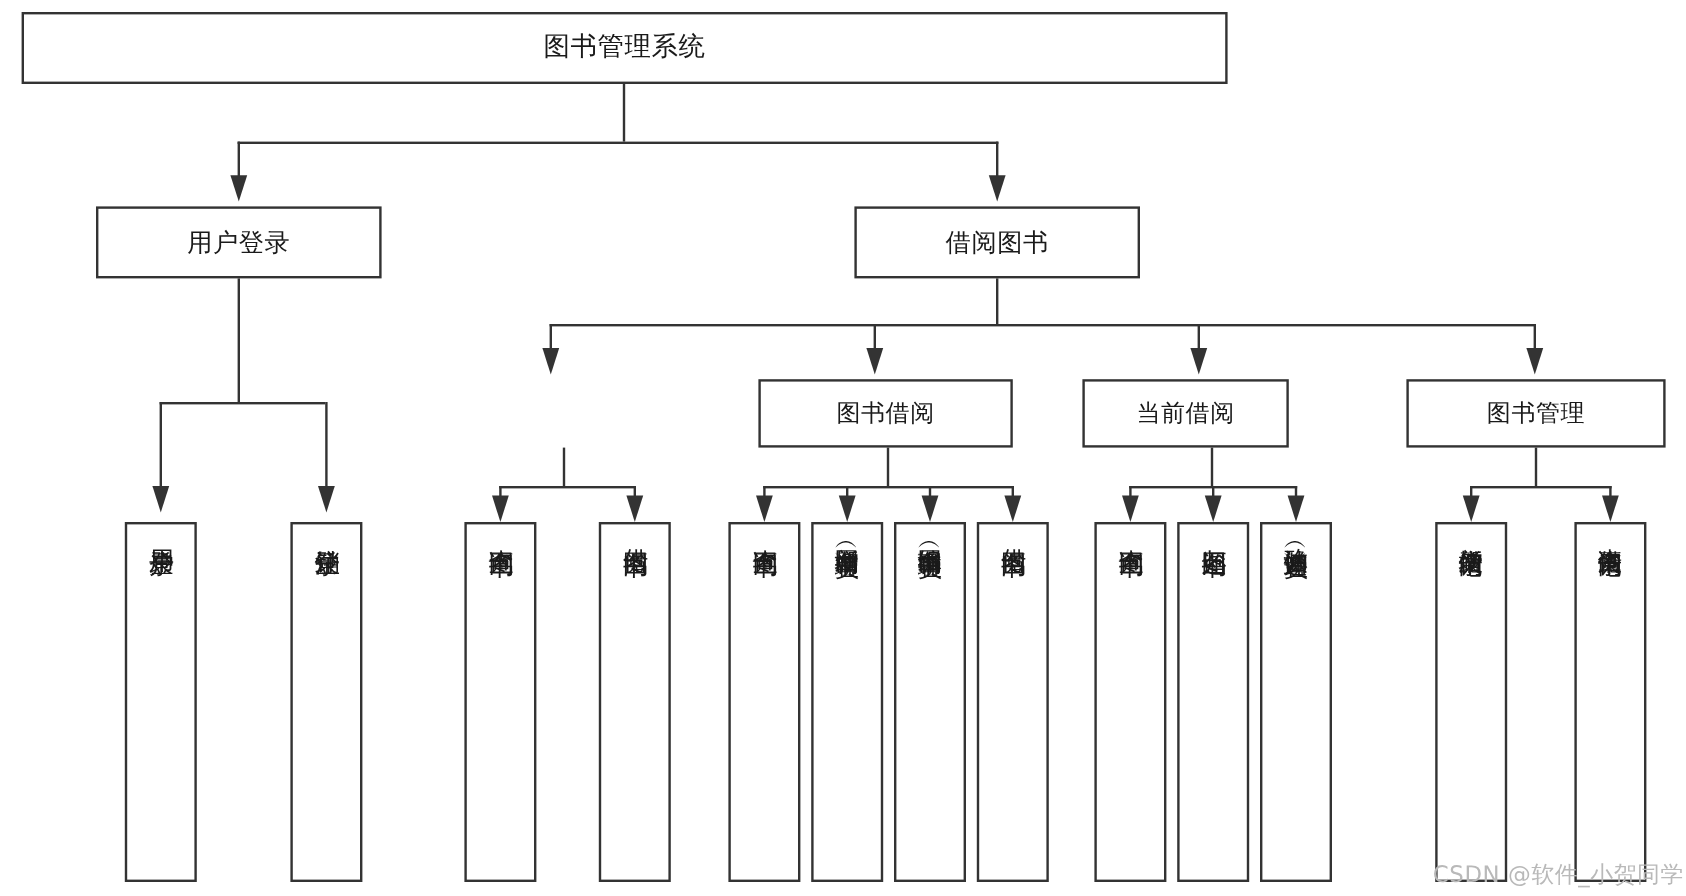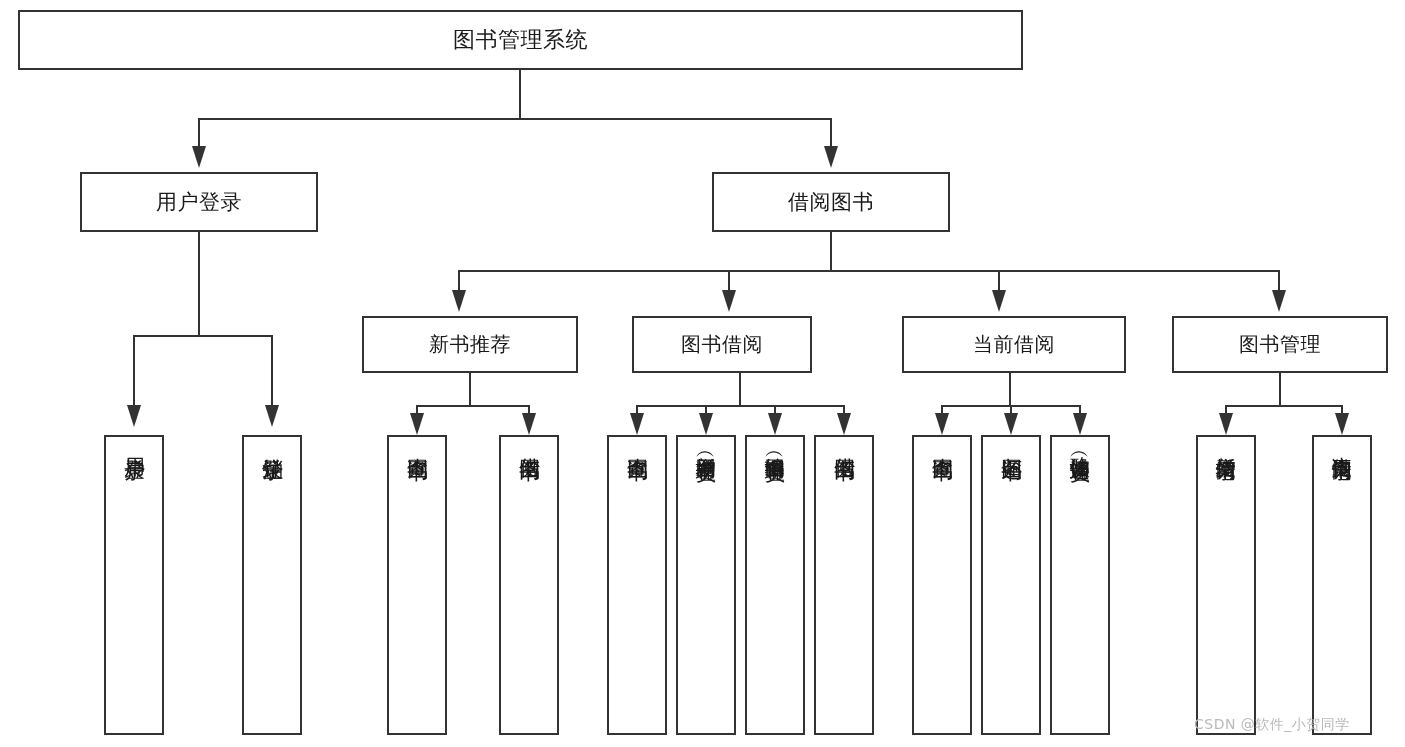--- a/index.html
+++ b/index.html
@@ -69,21 +69,21 @@
     position:absolute;
     width:0;
     height:0;
     border-left:7px solid transparent;
     border-right:7px solid transparent;
     border-top:22px solid #333333;
   }
   
   .watermark{
     position:absolute;
-    font-size:14px;
+    font-size:19px;
     color:#b9b9b9;
     white-space:nowrap;
     letter-spacing:0.5px;
     pointer-events:none;
   }
 </style>
 </head>
 <body>
 
 <div id="canvas">
@@ -121,27 +121,24 @@
   <div class="hline" style="left:458px;top:270px;width:822px;"></div>
   <div class="vline" style="left:458px;top:270px;height:22px;"></div>
   <div class="arrow" style="left:452px;top:290px;"></div>
   <div class="vline" style="left:728px;top:270px;height:22px;"></div>
   <div class="arrow" style="left:722px;top:290px;"></div>
   <div class="vline" style="left:998px;top:270px;height:22px;"></div>
   <div class="arrow" style="left:992px;top:290px;"></div>
   <div class="vline" style="left:1278px;top:270px;height:22px;"></div>
   <div class="arrow" style="left:1272px;top:290px;"></div>
 
-  <div class="node lvl3" style="left:362px;top:316px;width:216px;height:57px;">
-    <span class="label">新书推荐</span>
-  </div>
-  <div class="node lvl3" style="left:632px;top:316px;width:180px;height:57px;">
+  <div class="node lvl3" style="left:632px;top:316px;width:212px;height:57px;">
     <span class="label">图书借阅</span>
   </div>
-  <div class="node lvl3" style="left:902px;top:316px;width:224px;height:57px;">
+  <div class="node lvl3" style="left:902px;top:316px;width:172px;height:57px;">
     <span class="label">当前借阅</span>
   </div>
   <div class="node lvl3" style="left:1172px;top:316px;width:216px;height:57px;">
     <span class="label">图书管理</span>
   </div>
 
   <div class="vline" style="left:469px;top:373px;height:32px;"></div>
   <div class="hline" style="left:416px;top:405px;width:114px;"></div>
   <div class="vline" style="left:416px;top:405px;height:10px;"></div>
   <div class="arrow" style="left:410px;top:413px;"></div>

